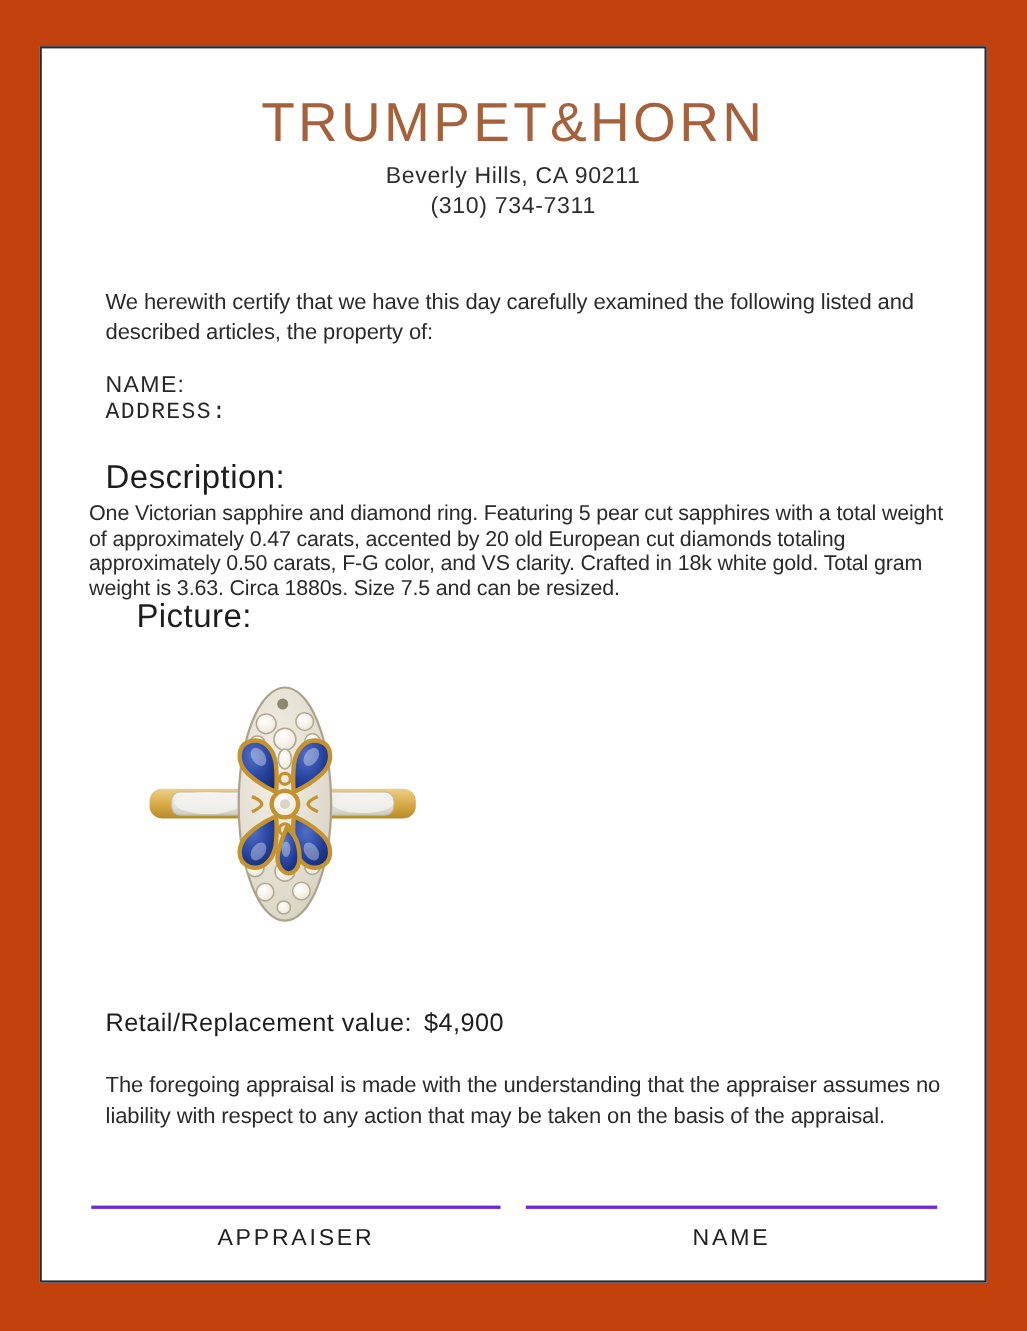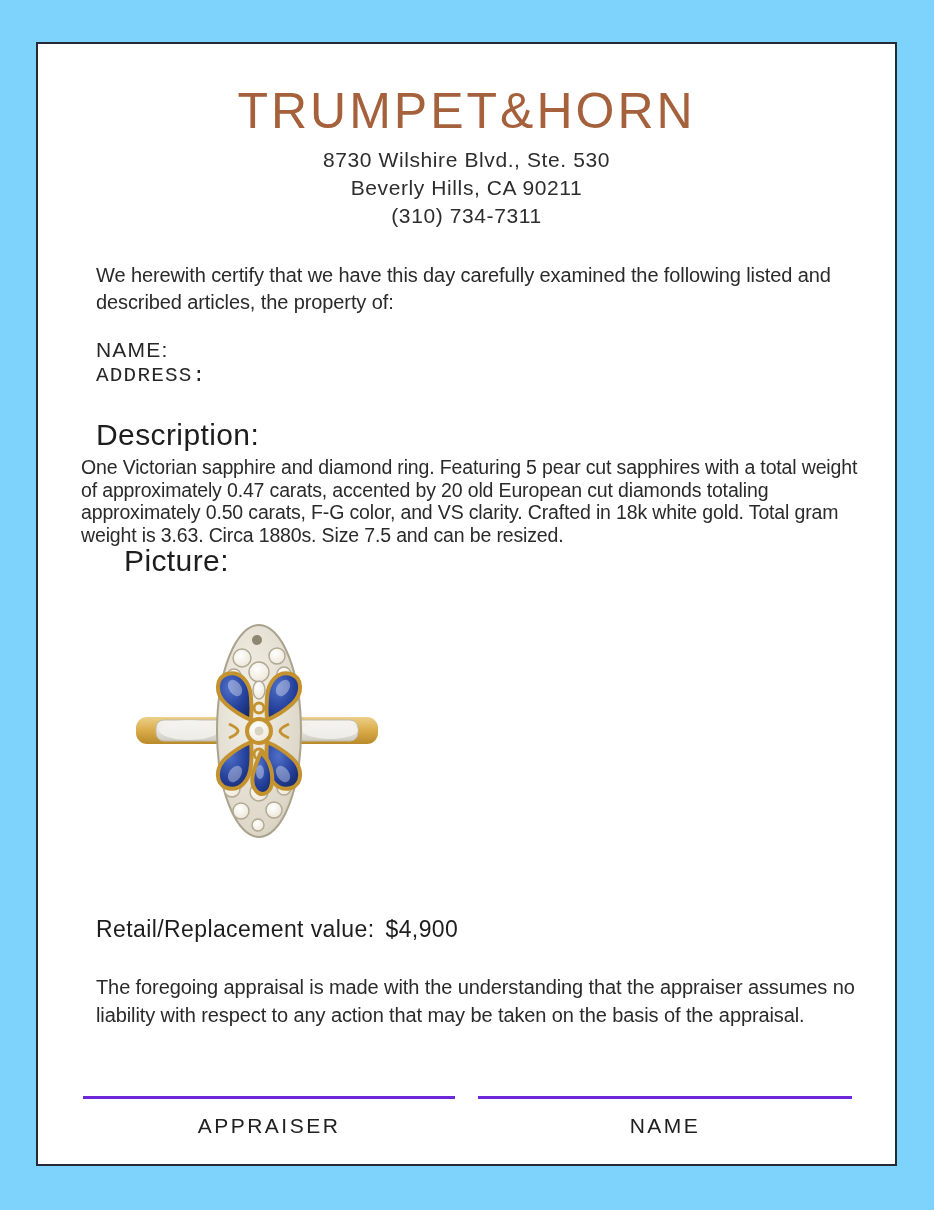--- a/index.html
+++ b/index.html
@@ -9,21 +9,21 @@
     width: 934px;
     height: 1210px;
     font-family: "Liberation Sans", sans-serif;
     color: #242424;
     -webkit-font-smoothing: antialiased;
   }
   .sheet {
     position: relative;
     width: 934px;
     height: 1210px;
-    background: #7dd3fc;
+    background: #c2410c;
     overflow: hidden;
   }
   .page {
     position: absolute;
     left: 36px;
     top: 42px;
     width: 861px;
     height: 1124px;
     border: 2px solid #242b36;
     background: #ffffff;
@@ -136,21 +136,20 @@
 </style>
 </head>
 <body>
 
 <div class="sheet">
   <div class="page">
 
     <div class="logo">TRUMPET&amp;HORN</div>
 
     <div class="address-block">
-      <div>8730 Wilshire Blvd., Ste. 530</div>
       <div>Beverly Hills, CA 90211</div>
       <div>(310) 734-7311</div>
     </div>
 
     <div class="certify">We herewith certify that we have this day carefully examined the following listed and described articles, the property of:</div>
 
     <div class="owner-label owner-name">NAME:</div>
     <div class="owner-label owner-addr">ADDRESS:</div>
 
     <div class="section-heading desc-heading">Description:</div>

